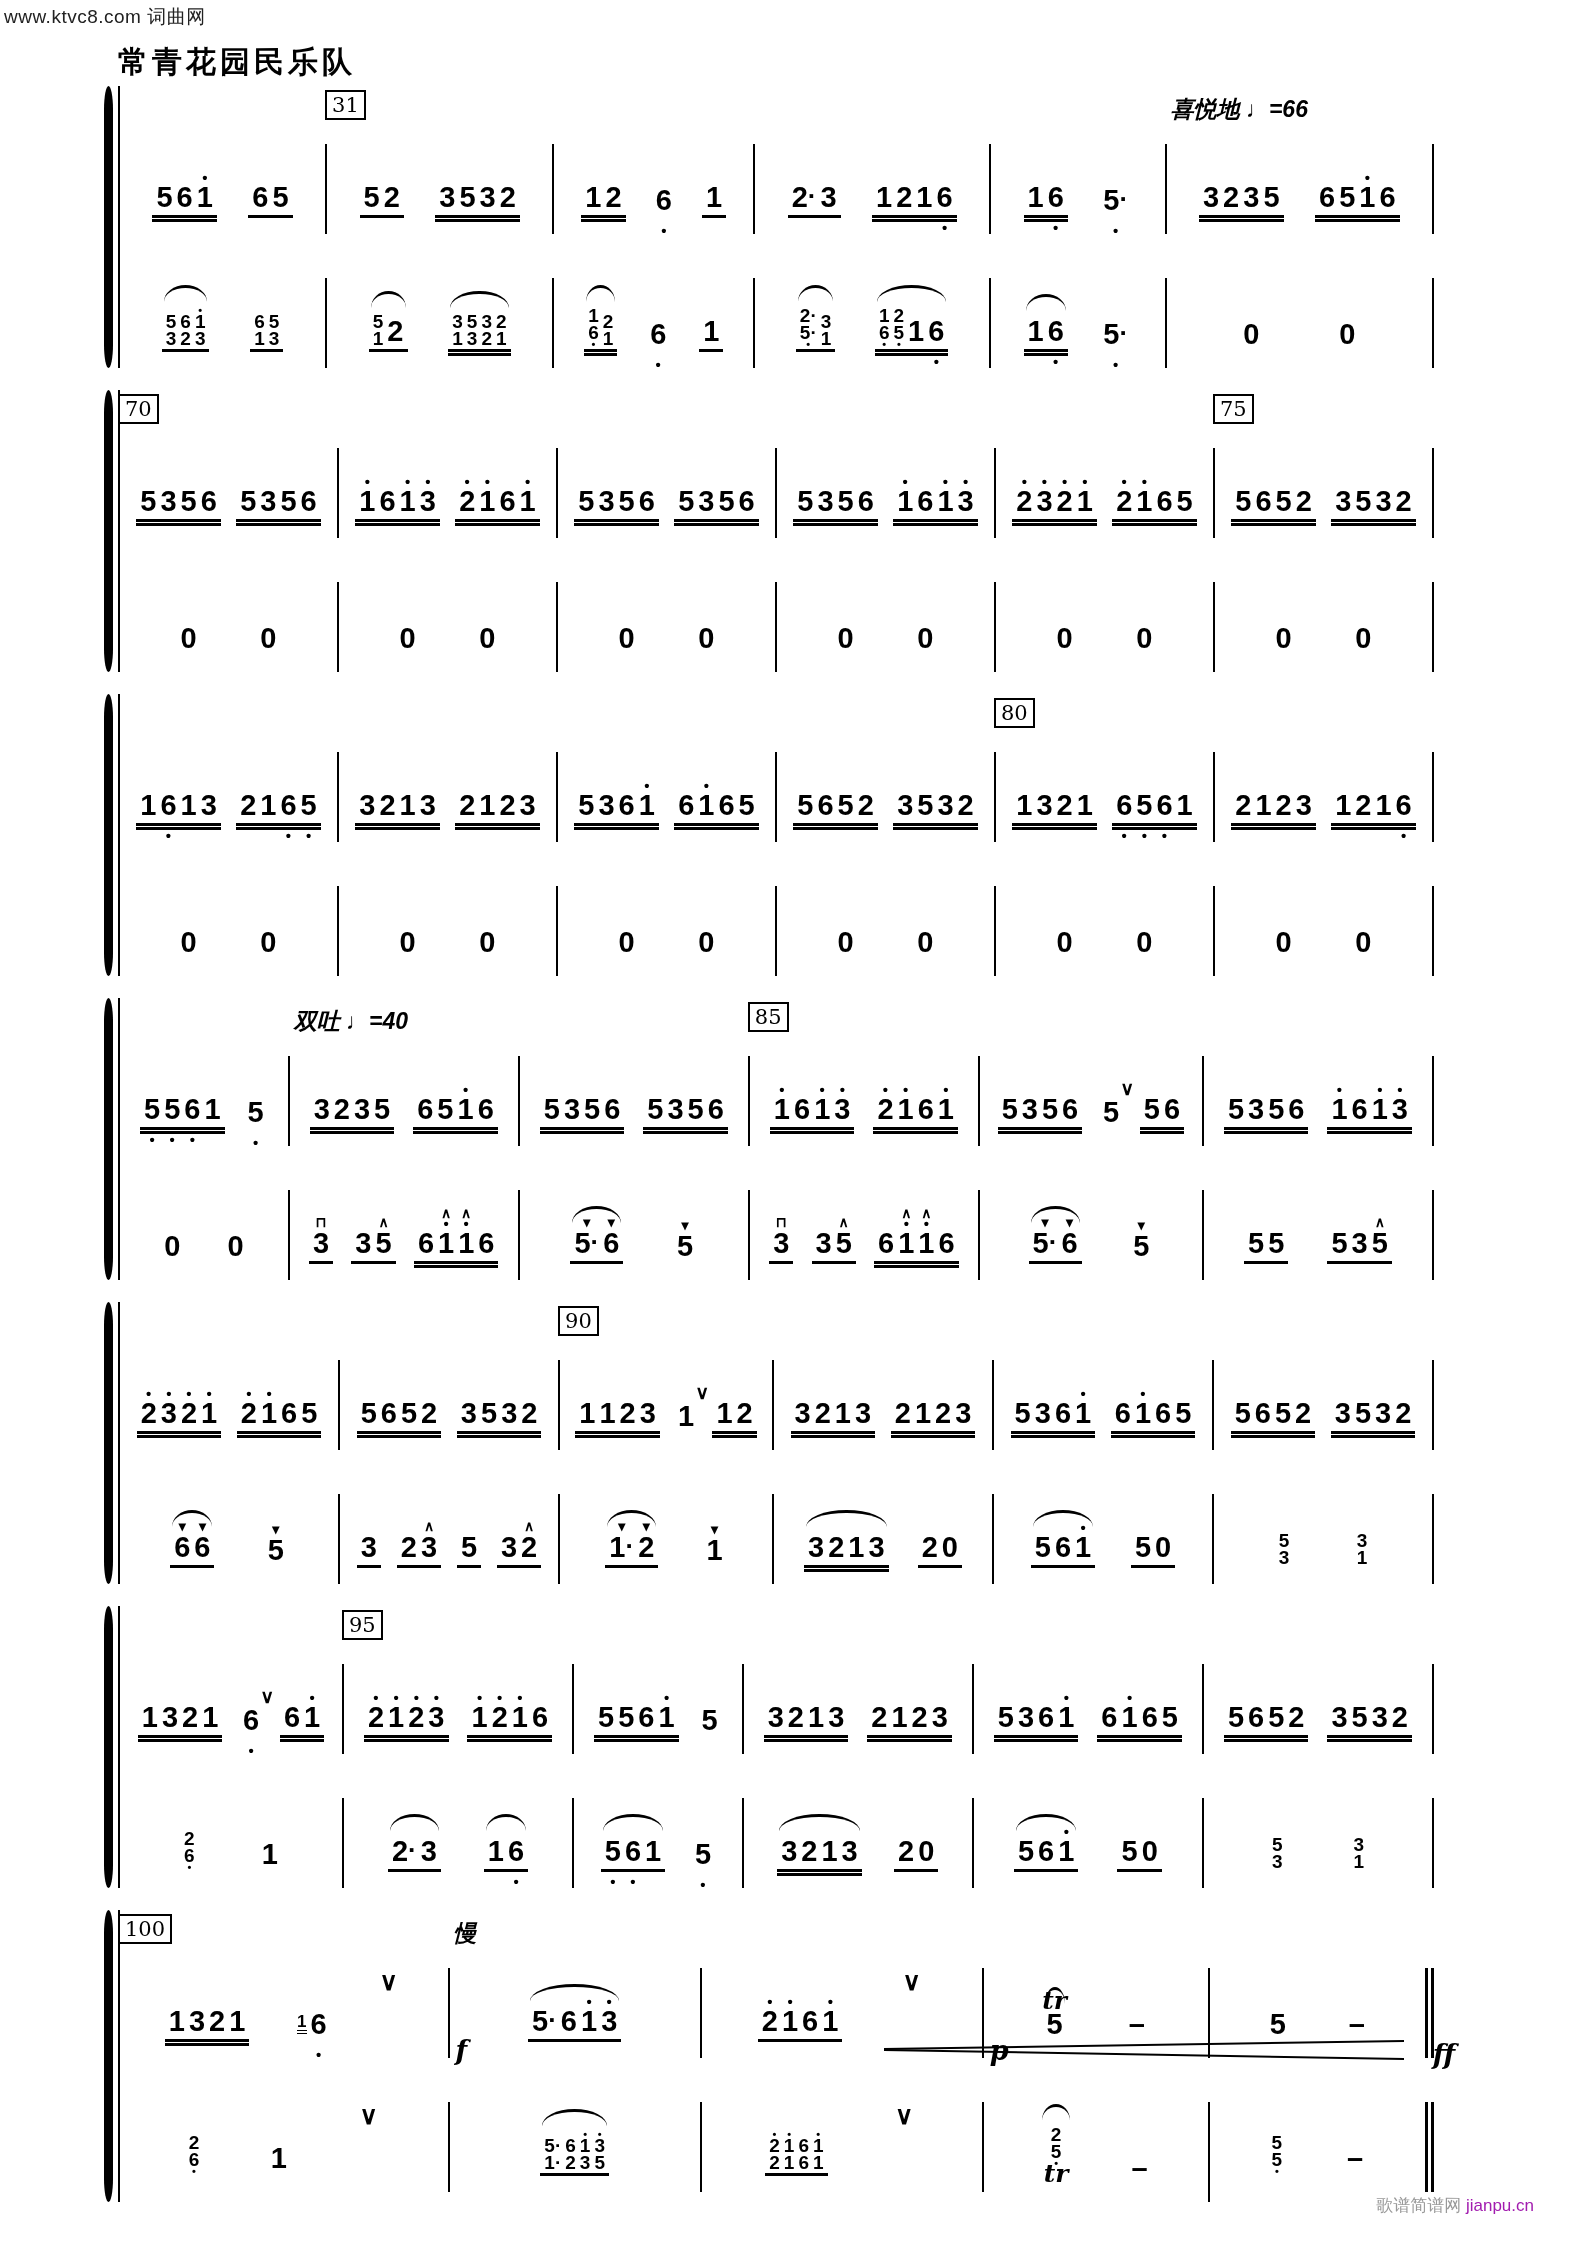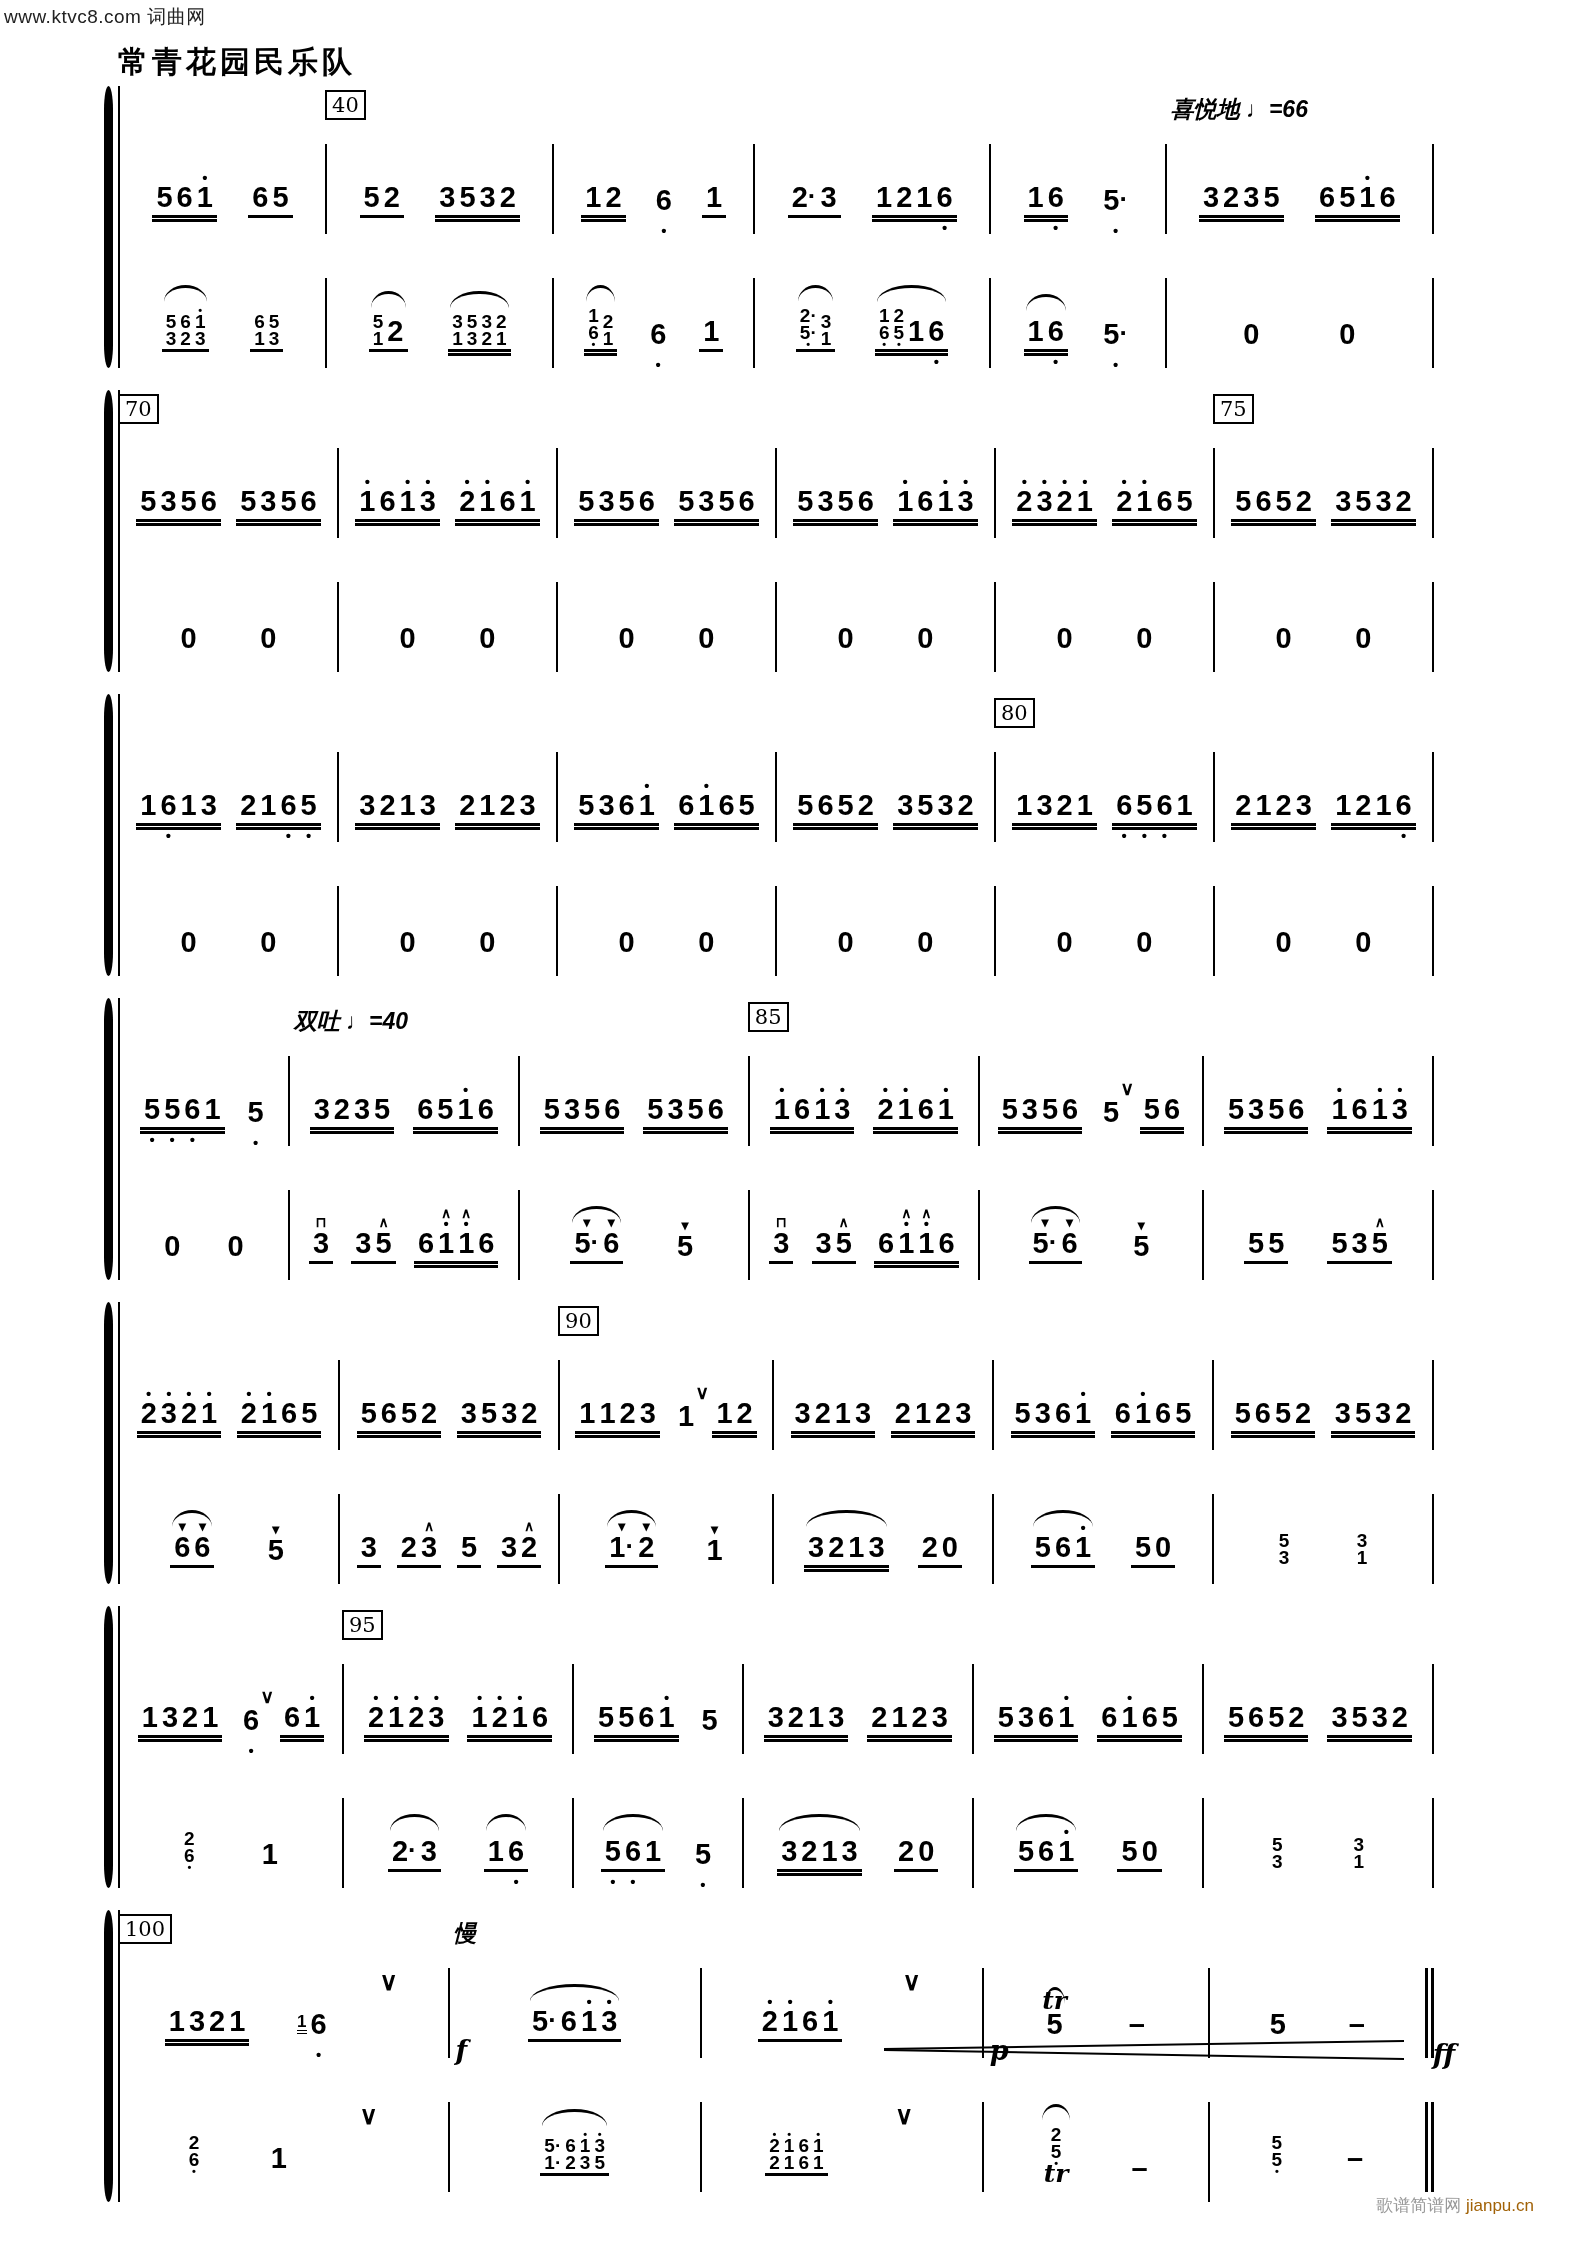--- a/index.html
+++ b/index.html
@@ -44,21 +44,21 @@
   .stk{display:inline-flex;flex-direction:column;align-items:center;font-weight:bold;
        font-size:19px;line-height:17px;padding:0 2px;position:relative;}
   .stx{display:flex;flex-direction:column;align-items:center;}
   .sd{font-size:11px;line-height:6px;}
   .dash{letter-spacing:0;}
   .dyn{position:absolute;bottom:-8px;left:6px;font-family:"DejaVu Serif",serif;
        font-style:italic;font-weight:bold;font-size:27px;}
   .dyn.dyn-ff{left:auto;right:-30px;bottom:-12px;}
   .hairpin{position:absolute;right:30px;top:128px;width:520px;height:26px;}
   .wm-bottom{position:absolute;right:52px;bottom:26px;font-size:17px;color:#999;}
-  .wm-bottom .lnk{color:#a16207;text-decoration:none;}
+  .wm-bottom .lnk{color:#a21caf;text-decoration:none;}
 </style>
 </head>
 <body>
 
 <div class="wm-top">www.ktvc8.com 词曲网</div>
 <div class="title">常青花园民乐队</div>
 
 <div id="score">
     <div class="system">
       <div class="brace"></div>
@@ -128,21 +128,21 @@
                   </span>
                   <span class="stx">
                     <span>3</span>
                   </span>
                 </span>
               </span>
             </span>
           </div>
         </div>
         <div class="mcol">
-          <div class="mnum">40</div>
+          <div class="mnum">31</div>
           <div class="ms a">
             <span class="grp">
               <span class="row b1">
                 <span class="tk"><span class="dg">5</span></span>
                 <span class="tk"><span class="dg">2</span></span>
               </span>
             </span>
             <span class="grp">
               <span class="row b2">
                 <span class="tk"><span class="dg">3</span></span>

